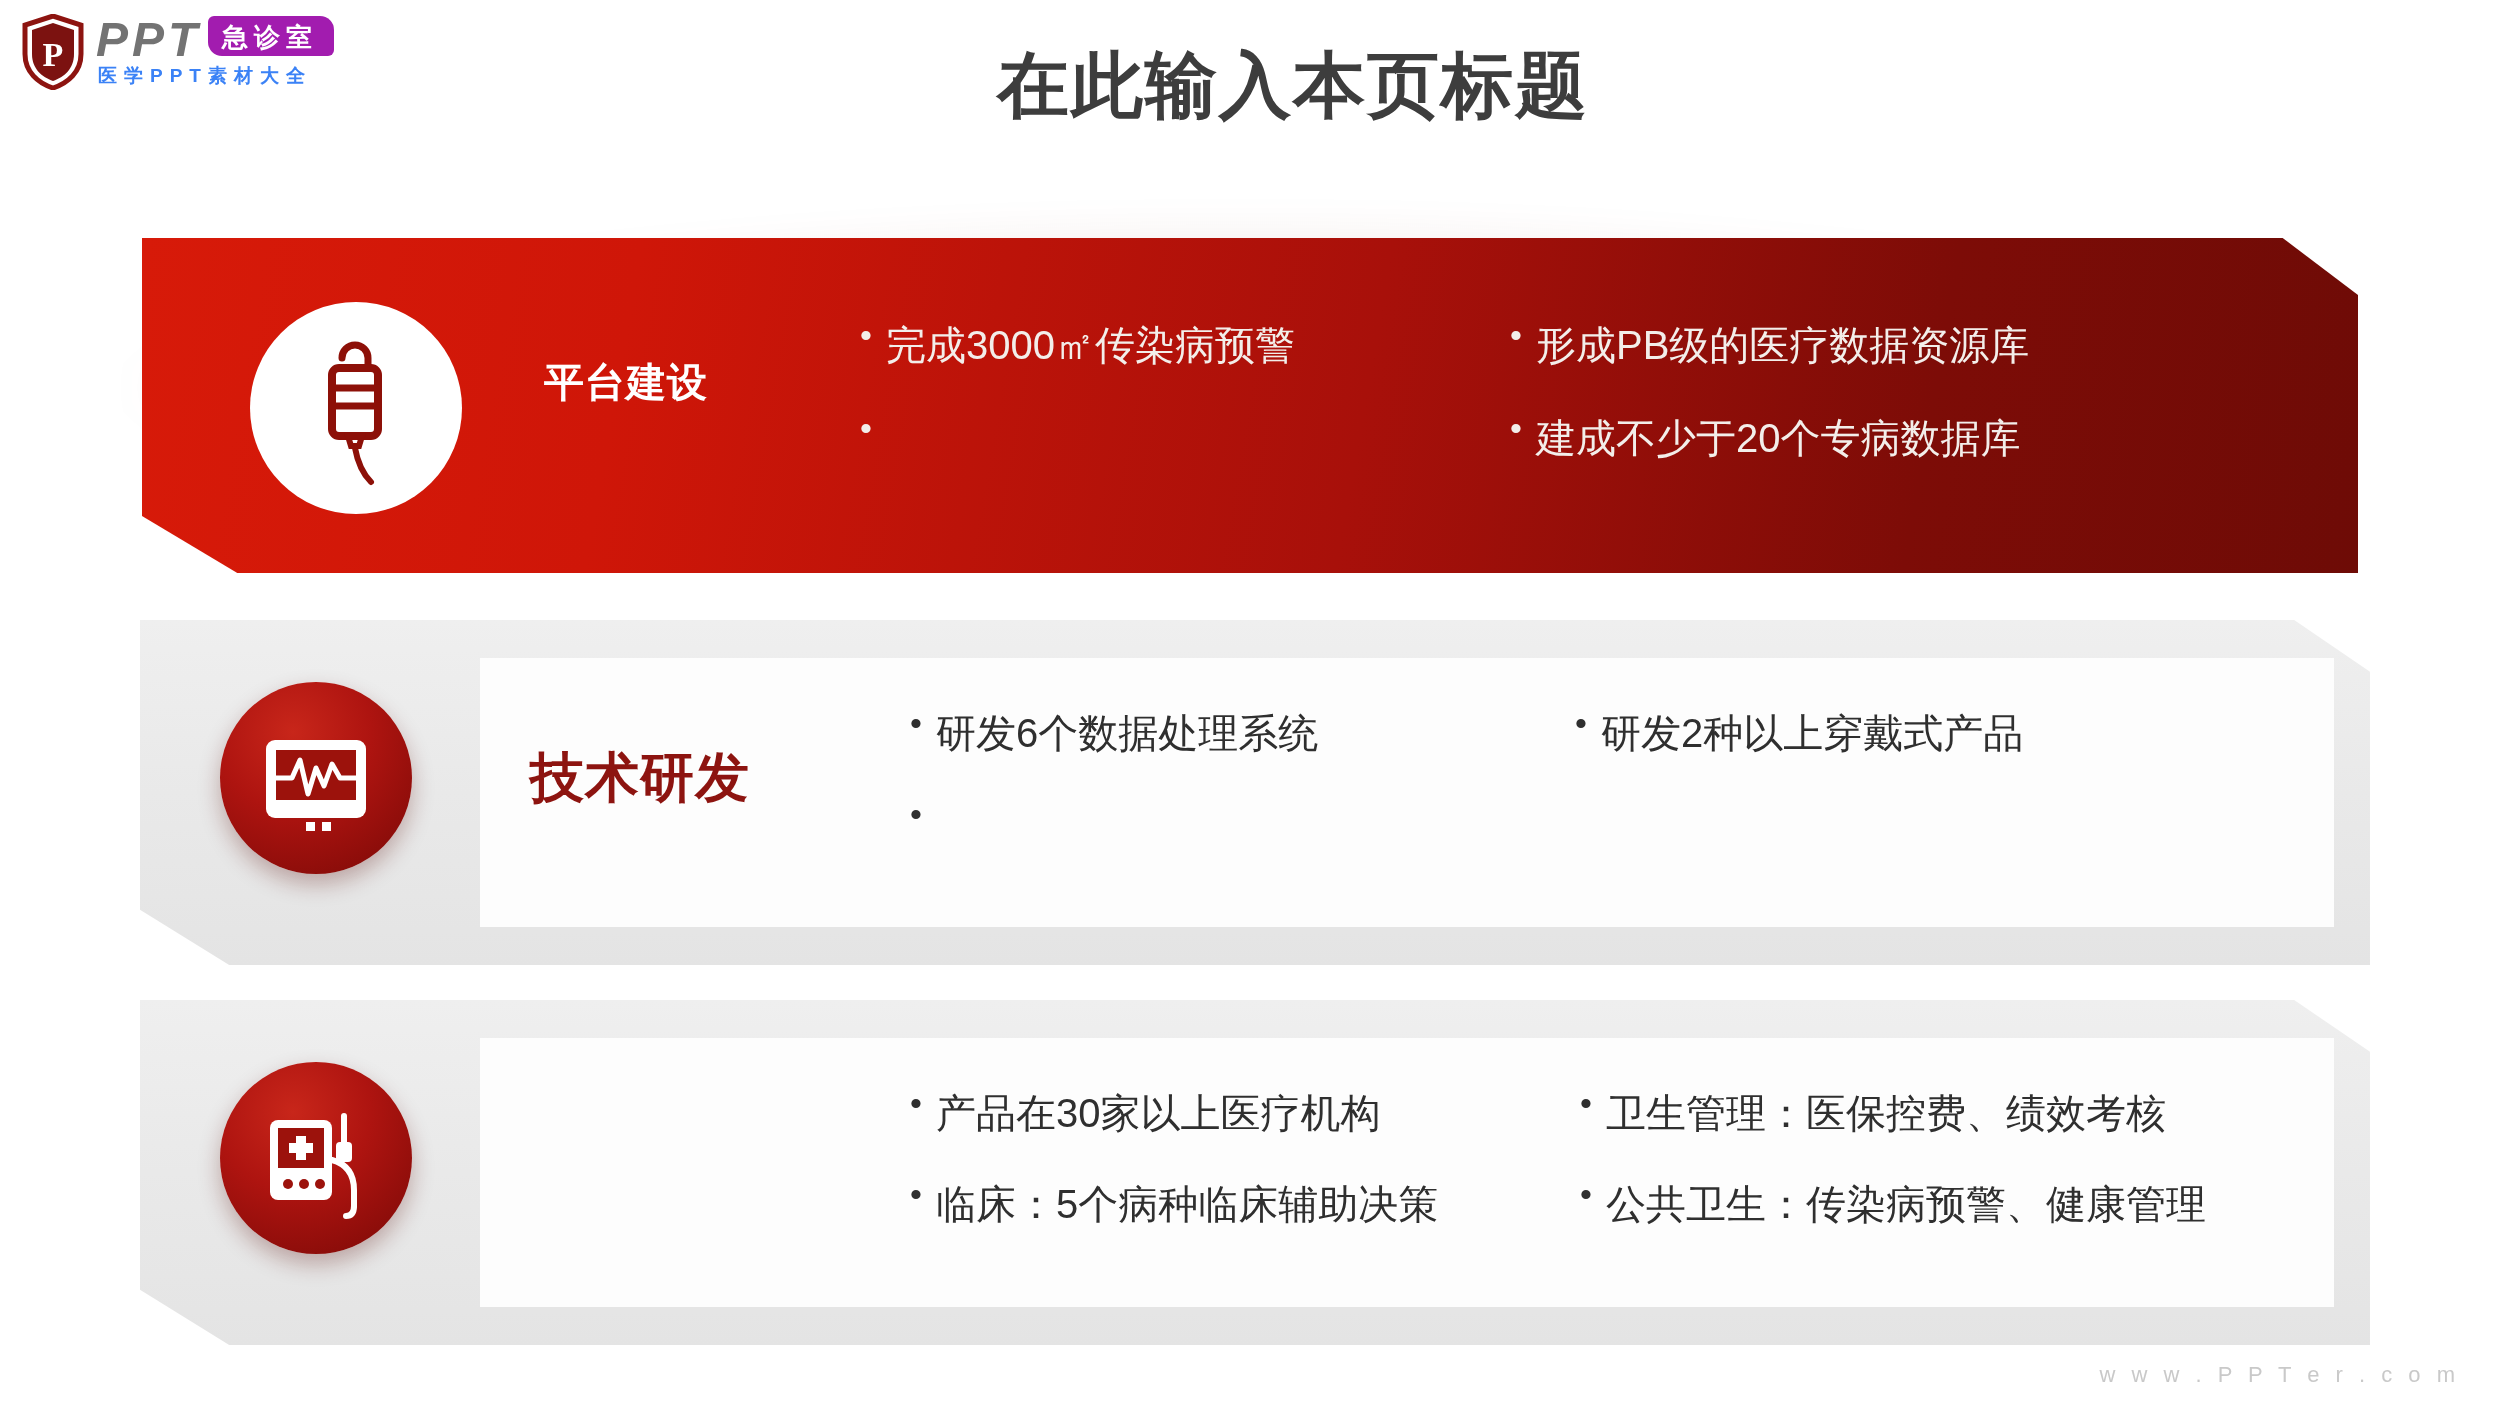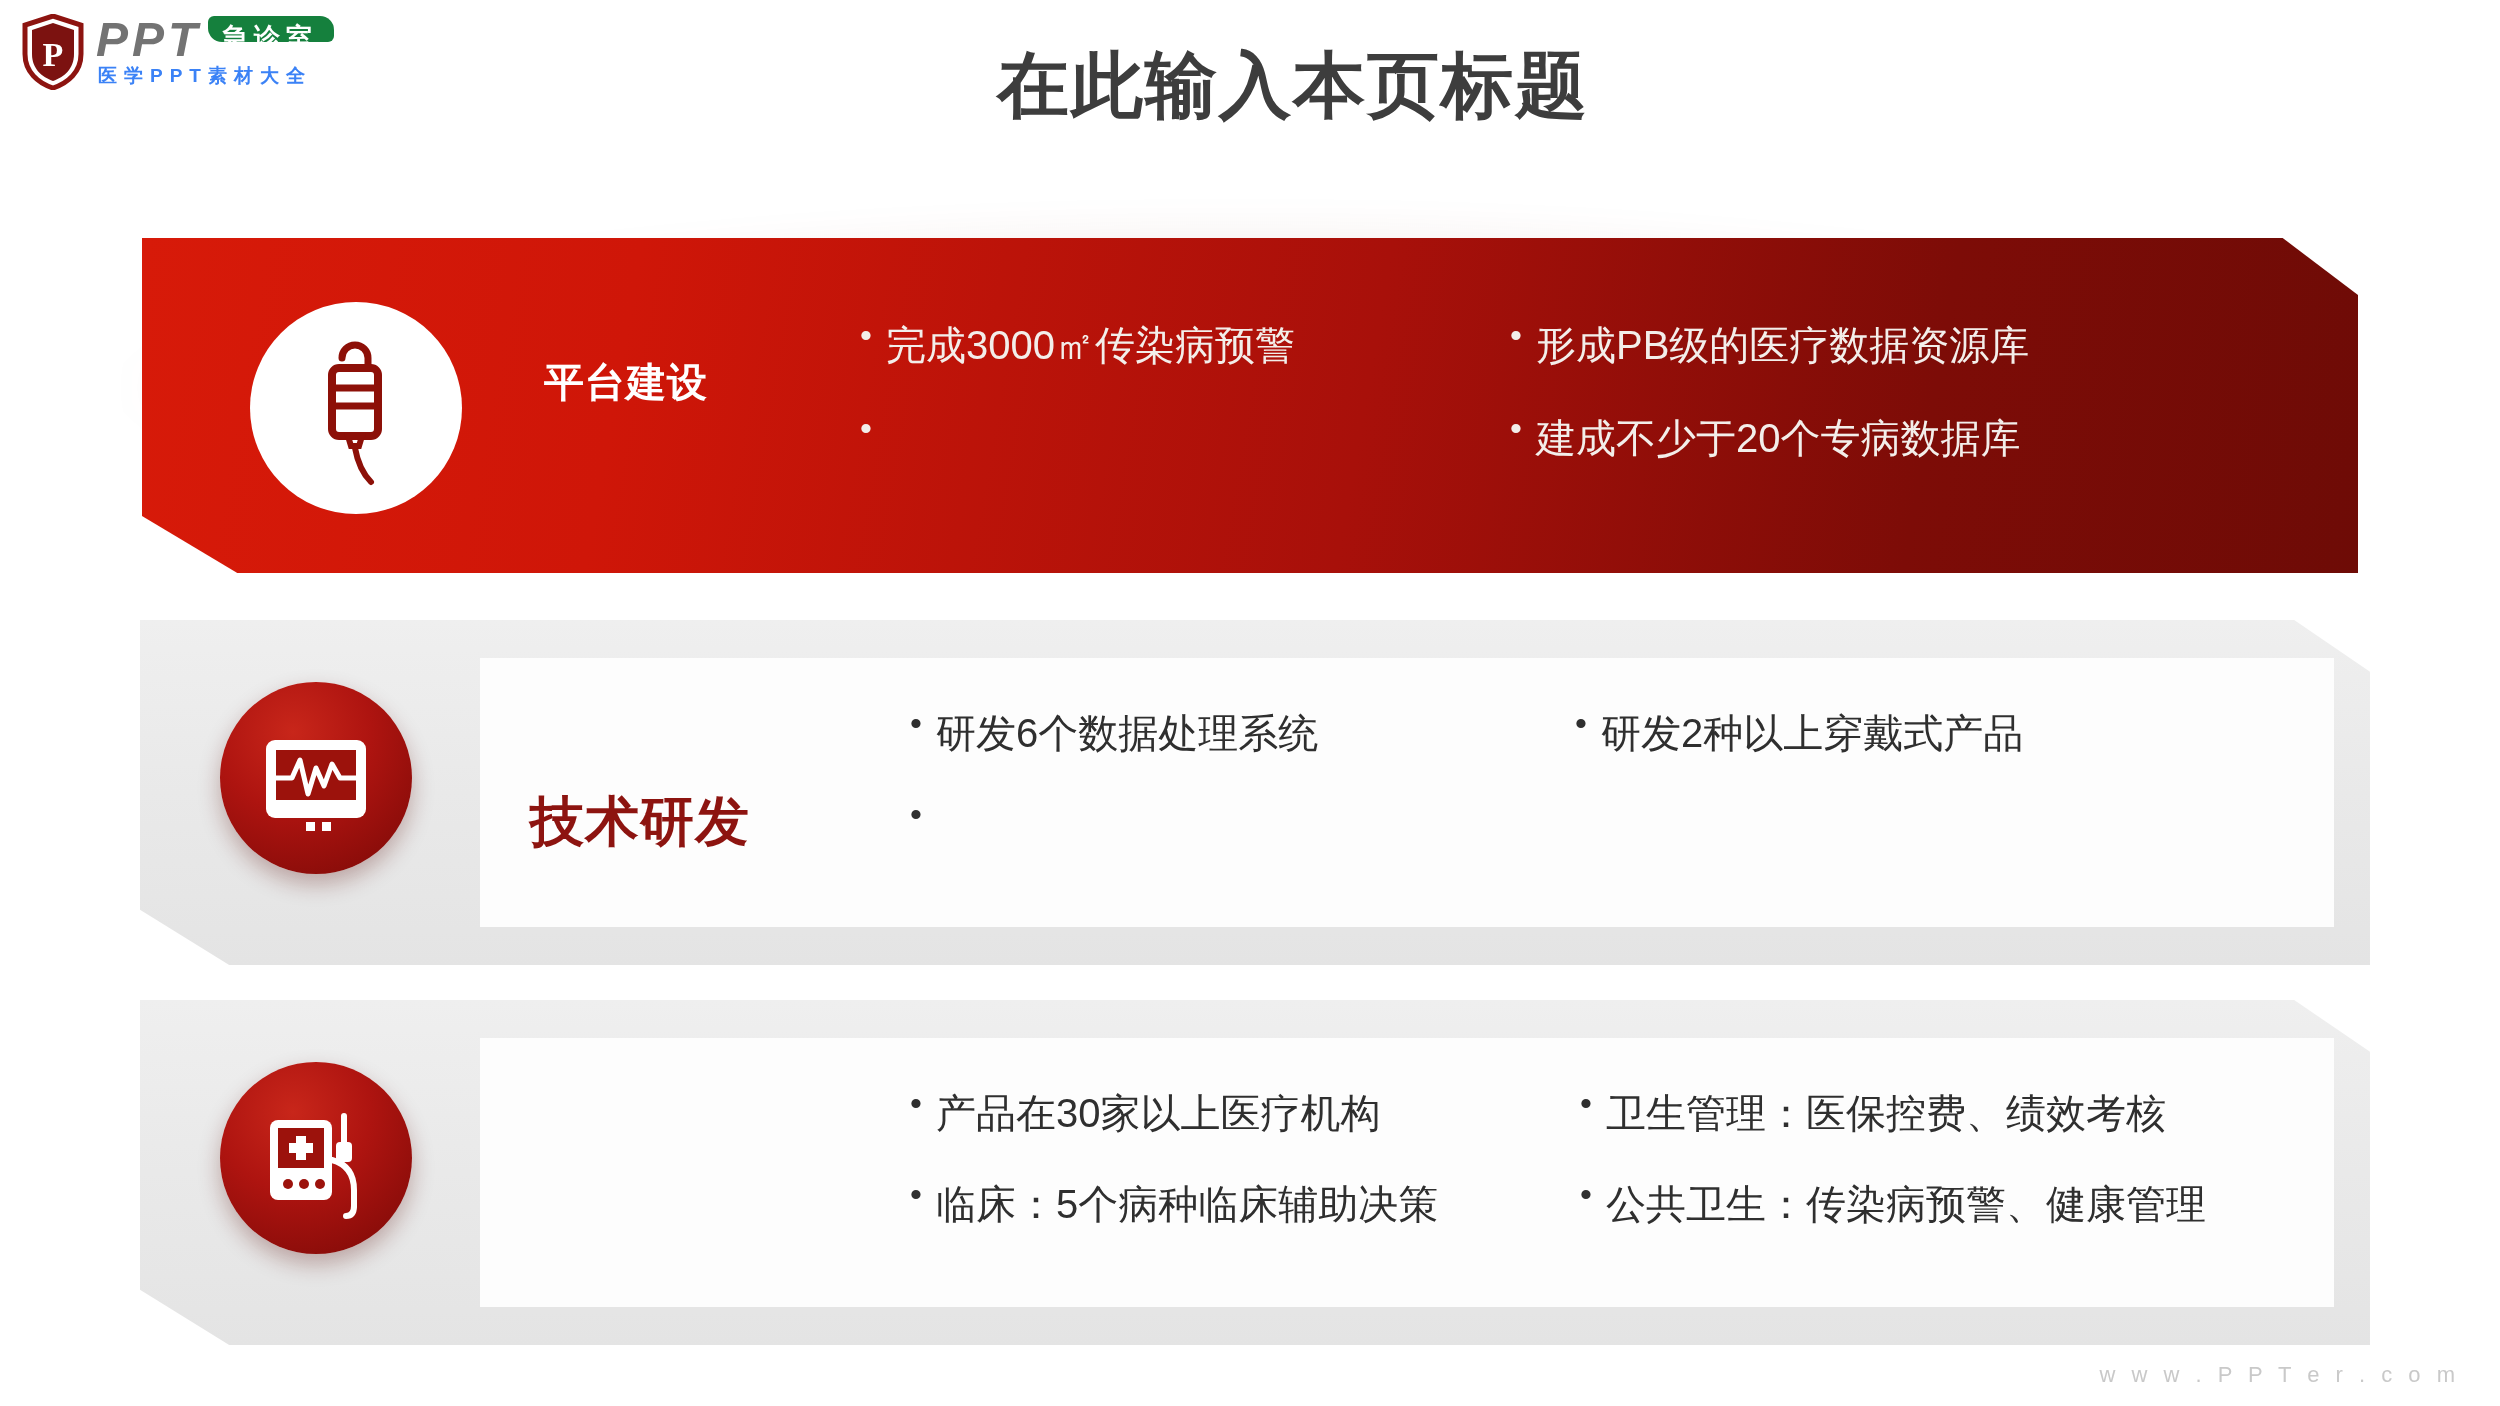--- a/index.html
+++ b/index.html
@@ -8,22 +8,22 @@
     background:#ffffff;
     font-family:"Liberation Sans","DejaVu Sans",sans-serif;
     overflow:hidden;position:relative;
   }
 
   
   #logo{position:absolute;left:18px;top:10px;width:420px;height:86px;}
   #logo .shield{position:absolute;left:4px;top:4px;width:62px;height:76px;}
   #logo .ppt-word{position:absolute;left:78px;top:6px;font-size:48px;font-weight:bold;
     font-style:italic;letter-spacing:4px;color:#737373;line-height:1;}
-  #logo .badge{position:absolute;left:190px;top:6px;height:26px;
-    background:#15803d;color:#fff;font-size:26px;font-weight:bold;letter-spacing:6px;
+  #logo .badge{position:absolute;left:190px;top:6px;height:40px;
+    background:#a21caf;color:#fff;font-size:26px;font-weight:bold;letter-spacing:6px;
     padding:4px 16px 8px 14px;border-radius:6px 14px 6px 14px;box-sizing:border-box;}
   #logo .sub{position:absolute;left:80px;top:56px;font-size:19px;font-weight:bold;
     letter-spacing:7px;color:#3b82f6;line-height:1;}
 
   
   #page-title{position:absolute;left:0;top:38px;width:2500px;text-align:center;
     font-size:72px;font-weight:bold;color:#3d3d3d;letter-spacing:2px;
     padding-left:86px;box-sizing:border-box;}
 
   
@@ -54,21 +54,21 @@
   #row1 .bullets .dot{color:#f3eeea;}
 
   
   .grayrow .plate{position:absolute;left:0;top:0;width:100%;height:100%;
     background:linear-gradient(180deg,#efefef 0%,#e9e9e9 50%,#e4e4e4 100%);
     clip-path:polygon(0 0, 96.6% 0, 100% 15%, 100% 100%, 4% 100%, 0 84%);}
   .grayrow .inner{position:absolute;left:340px;top:38px;right:36px;bottom:38px;
     background:#fdfdfd;}
   .grayrow .icon-wrap{background:radial-gradient(circle at 38% 26%,#c8261a 0%,#ae1410 42%,#8d0d0a 78%,#760a08 100%);
     box-shadow:0 10px 22px rgba(90,12,8,.30);}
-  .grayrow .cat{color:#8d1410;margin-top:44px;}
+  .grayrow .cat{color:#8d1410;}
   .grayrow .bullets{color:#2f2f2f;}
   .grayrow .bullets .dot{color:#2f2f2f;}
 
   #row2{left:140px;top:620px;width:2230px;height:345px;}
   #row2 .icon-wrap{left:80px;top:62px;width:192px;height:192px;}
   #row2 .cat{left:390px;top:122px;font-size:54px;}
   #row2 .bullets{left:770px;top:86px;font-size:40px;}
   #row2 .bullets .col{position:absolute;}
   #row2 .bullets .c0{left:0;top:0;}
   #row2 .bullets .c1{left:665px;top:0;}

